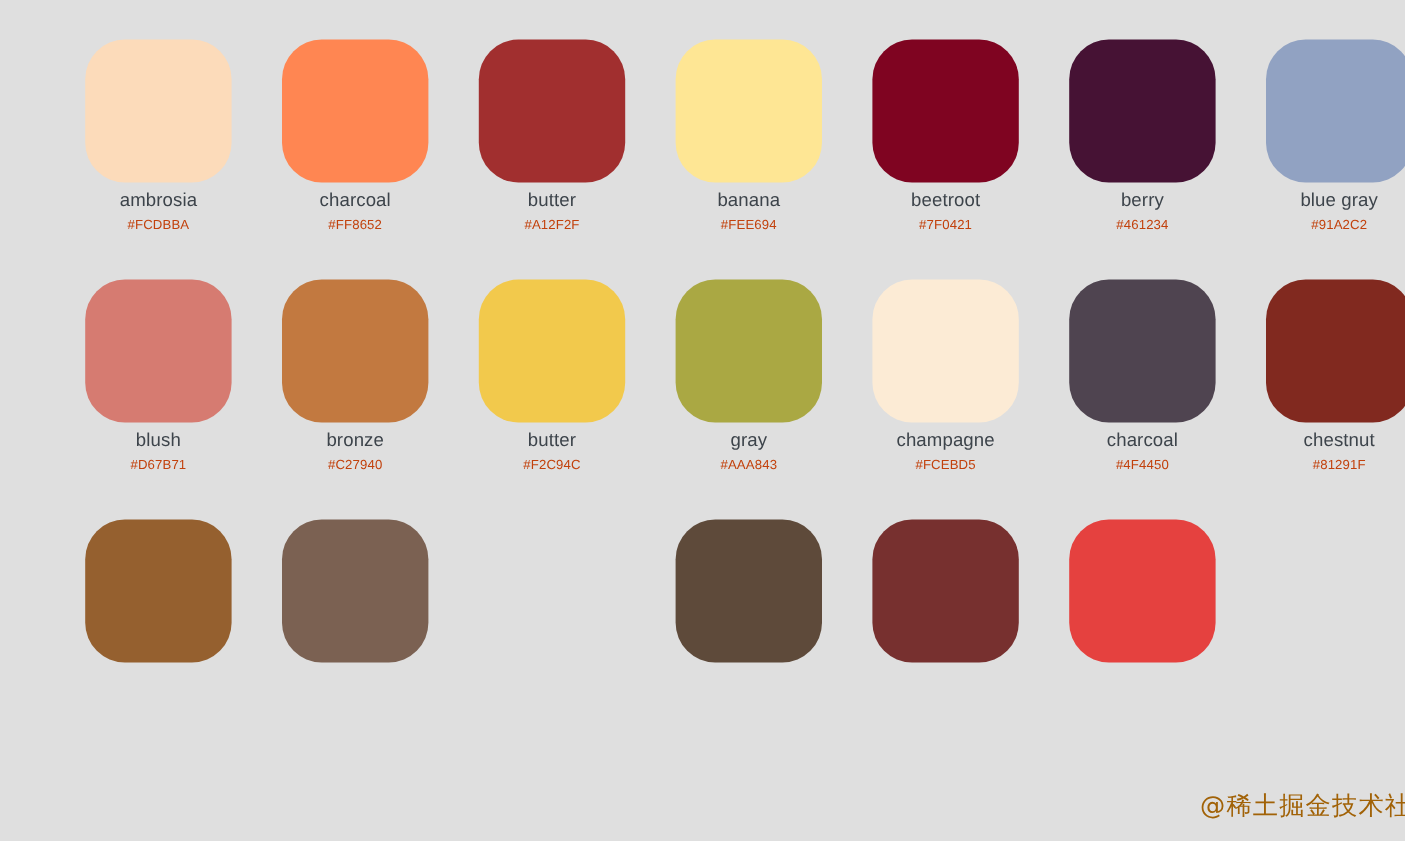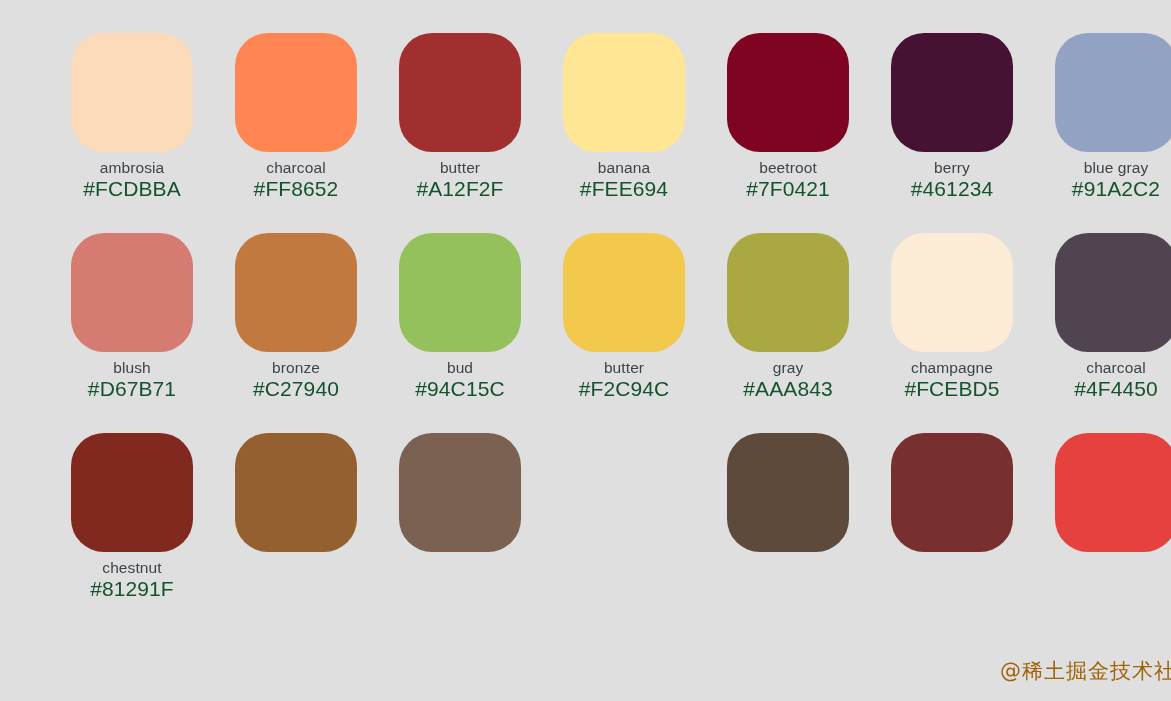--- a/index.html
+++ b/index.html
@@ -49,23 +49,23 @@
     line-height: 21px;
     color: #3d444b;
     margin-top: 5px;
     letter-spacing: 0.1px;
     white-space: nowrap;
   }
 
   .swatch-hex {
     width: 122px;
     text-align: center;
-    font-size: 21px;
+    font-size: 11px;
     line-height: 21px;
-    color: #14532d;
+    color: #c2410c;
     letter-spacing: 0.1px;
     white-space: nowrap;
   }
 
   .swatch-cell.empty .swatch-chip,
   .swatch-cell.empty .swatch-label,
   .swatch-cell.empty .swatch-hex {
     visibility: hidden;
   }
 
@@ -126,25 +126,20 @@
       <div class="swatch-chip" style="background: rgb(214, 123, 113);"></div>
       <div class="swatch-label">blush</div>
       <div class="swatch-hex">#D67B71</div>
     </div>
     <div class="swatch-cell">
       <div class="swatch-chip" style="background: rgb(194, 121, 64);"></div>
       <div class="swatch-label">bronze</div>
       <div class="swatch-hex">#C27940</div>
     </div>
     <div class="swatch-cell">
-      <div class="swatch-chip" style="background: rgb(148, 193, 92);"></div>
-      <div class="swatch-label">bud</div>
-      <div class="swatch-hex">#94C15C</div>
-    </div>
-    <div class="swatch-cell">
       <div class="swatch-chip" style="background: rgb(242, 201, 76);"></div>
       <div class="swatch-label">butter</div>
       <div class="swatch-hex">#F2C94C</div>
     </div>
     <div class="swatch-cell">
       <div class="swatch-chip" style="background: rgb(170, 168, 67);"></div>
       <div class="swatch-label">gray</div>
       <div class="swatch-hex">#AAA843</div>
     </div>
     <div class="swatch-cell">

